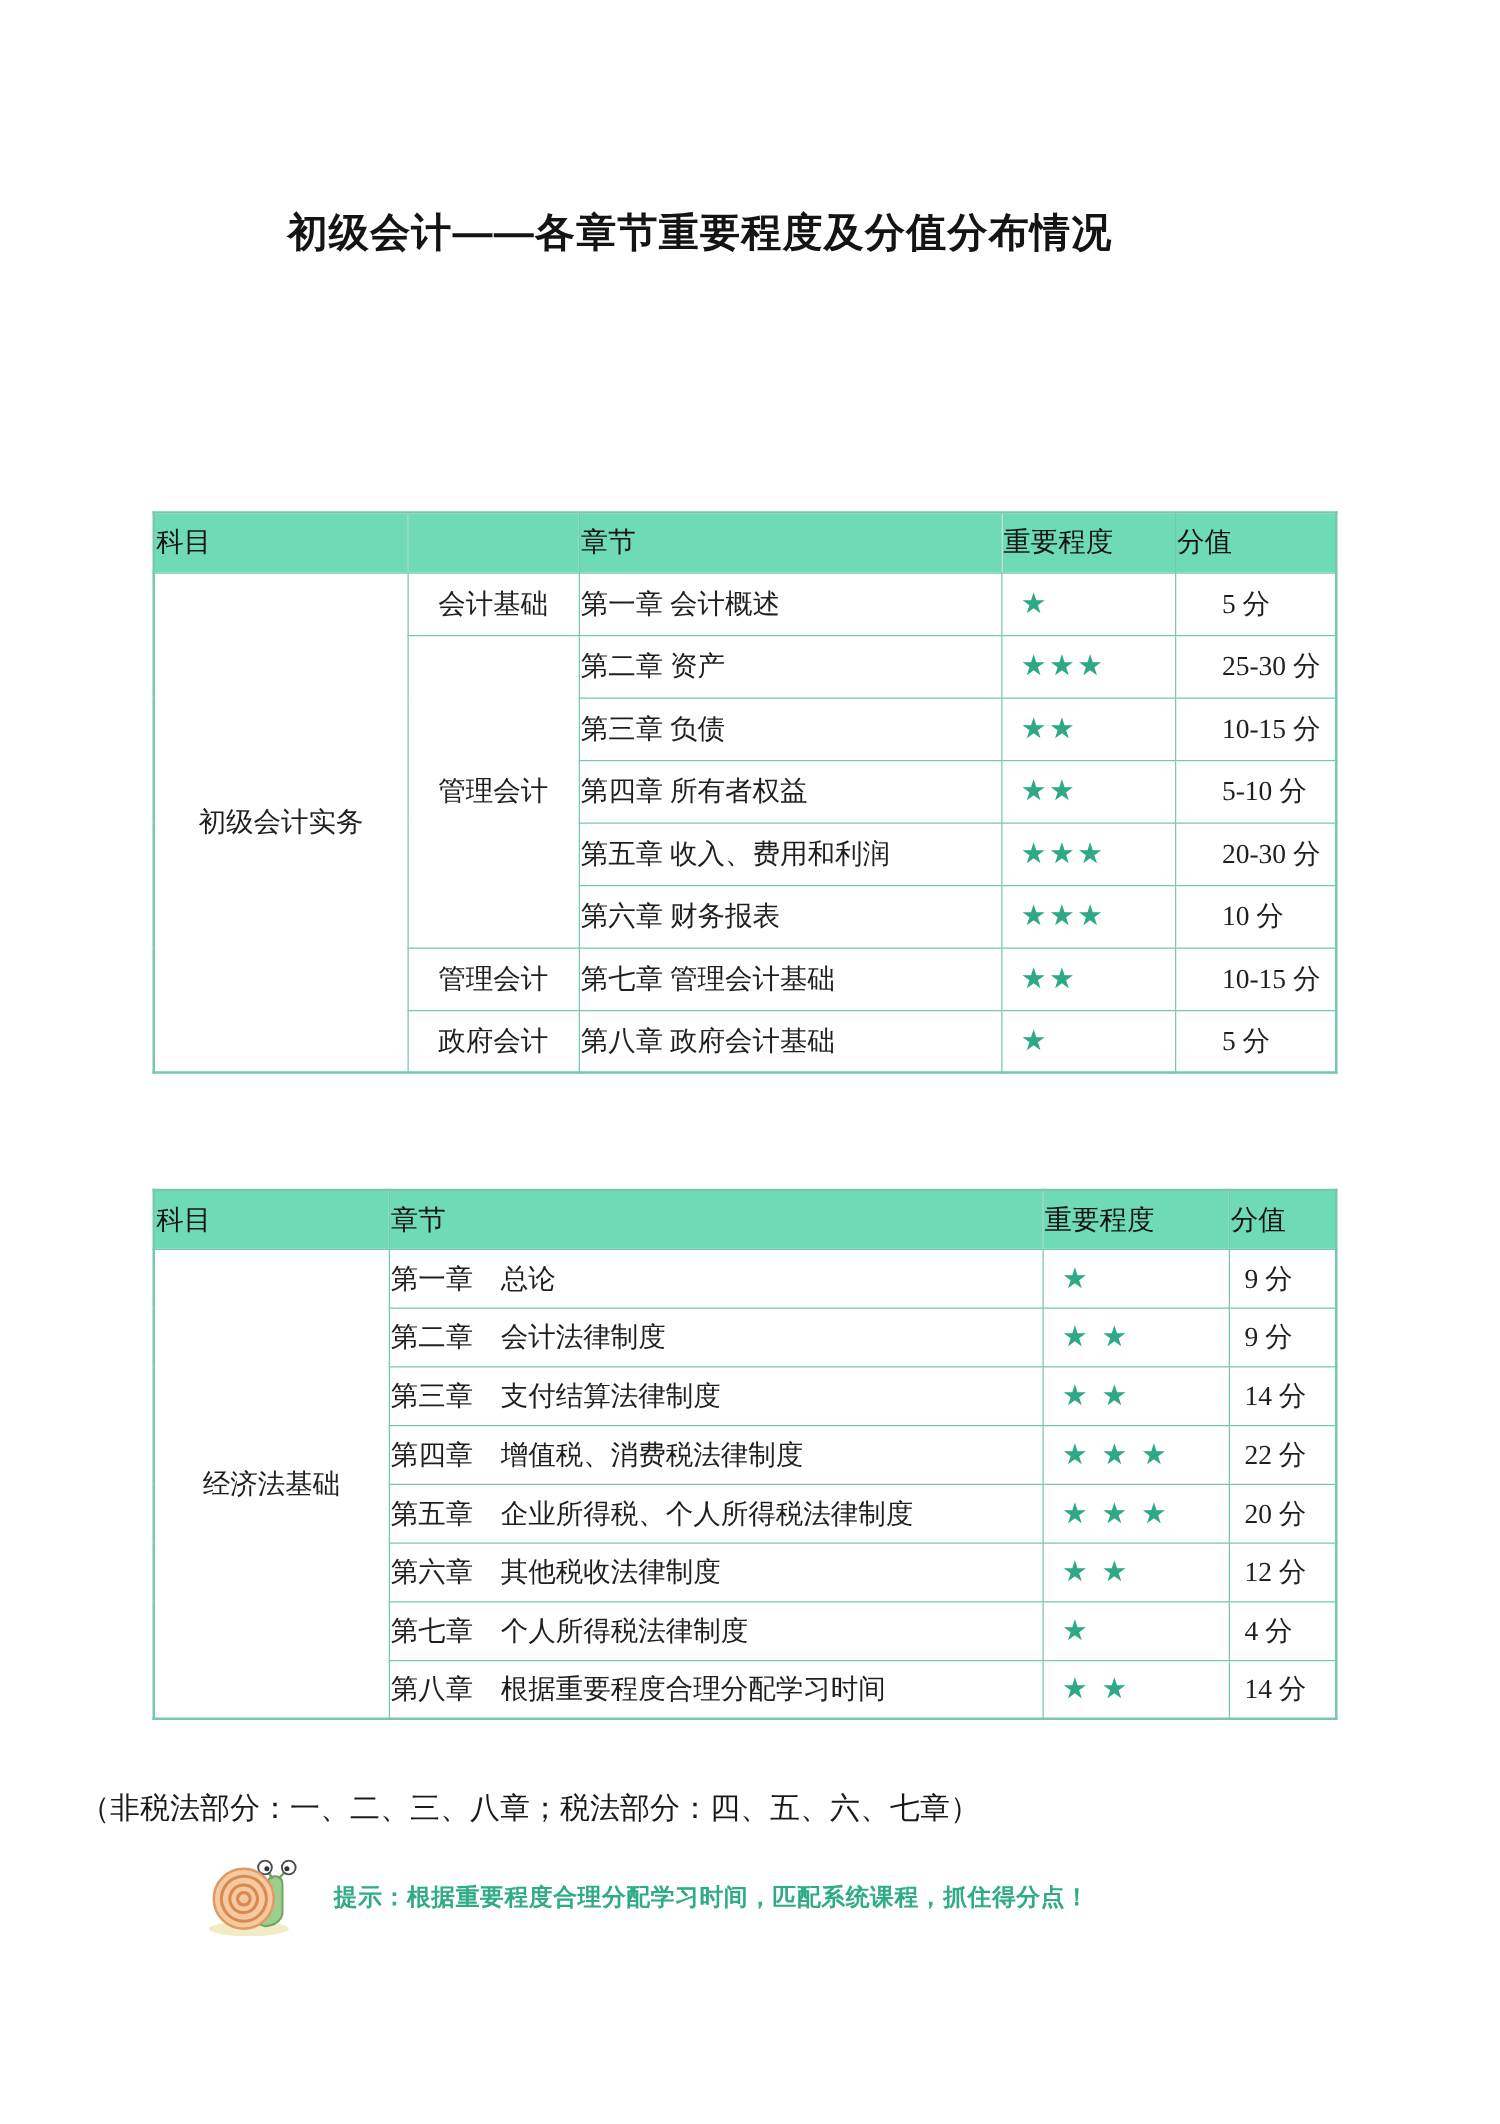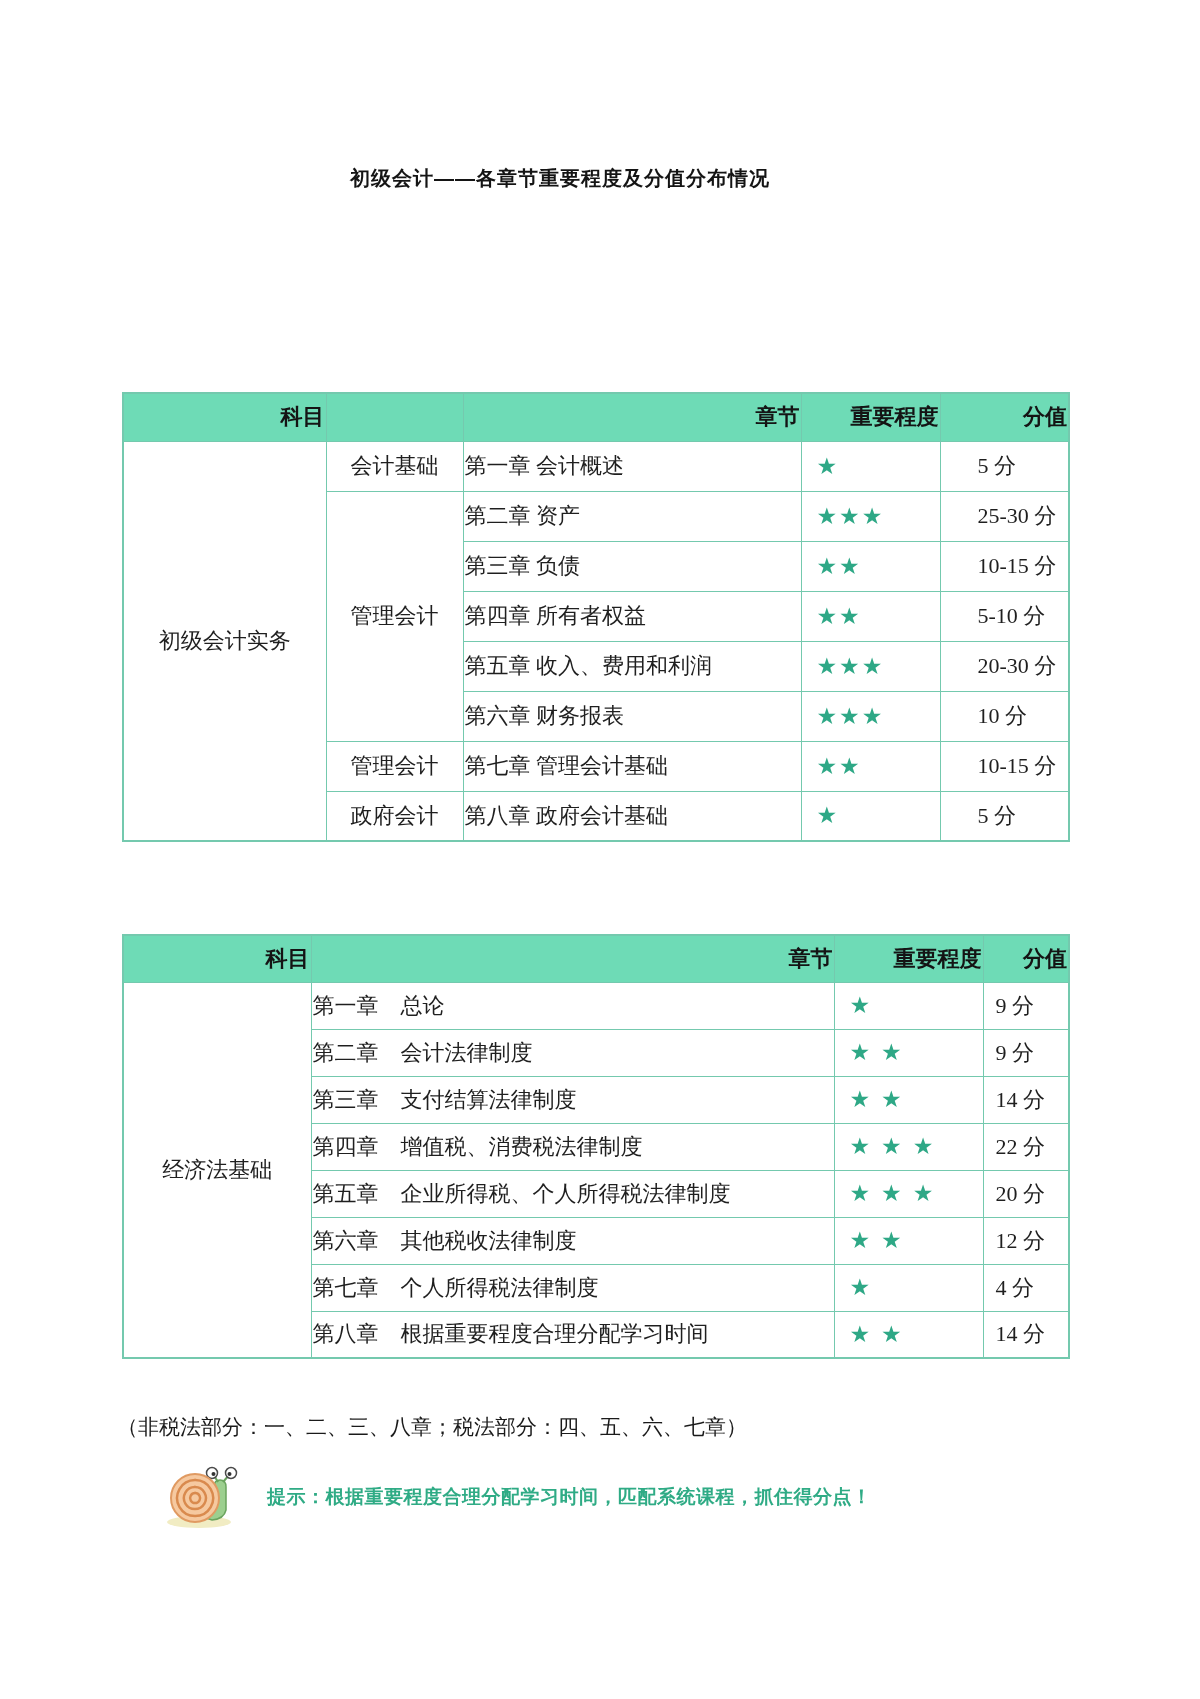--- a/index.html
+++ b/index.html
@@ -11,52 +11,52 @@
   }
   html,body{margin:0;padding:0;}
   body{
     width:1200px;min-height:1699px;background:#ffffff;
     font-family:"Liberation Serif", serif;color:var(--text);
     overflow-x:hidden;
   }
   .title{
     margin:165px 0 0 87px;width:946px;
     text-align:center;font-family:"Liberation Sans", sans-serif;
-    font-weight:bold;font-size:20px;color:#141414;letter-spacing:1px;
+    font-weight:bold;font-size:32px;color:#141414;letter-spacing:1px;
   }
   table{
     border-collapse:collapse;table-layout:fixed;
     margin-left:122px;width:946px;
     border:2px solid var(--border);
   }
   #table1{margin-top:200px;}
   #table2{margin-top:92px;}
   th,td{border:1px solid var(--border);overflow:hidden;}
   thead th{
     background:var(--header-bg);
-    font-weight:bold;font-size:22px;color:#141414;
-    text-align:right;
+    font-weight:normal;font-size:22px;color:#141414;
+    text-align:left;
   }
   #table1 thead tr{height:48px;}
   #table1 tbody tr{height:50px;}
   #table2 thead tr{height:47px;}
   #table2 tbody tr{height:47px;}
   td{font-size:22px;}
   .subject-cell,.group-cell{font-weight:normal;text-align:center;}
   .chapter-cell{text-align:left;}
   .importance-cell{padding-left:15px;text-align:left;}
   .stars{
     color:var(--star);font-size:23px;letter-spacing:2px;
     font-family:"DejaVu Sans", sans-serif;
   }
   .stars.spaced{letter-spacing:11px;}
   .t1 .score-cell{text-align:left;padding-left:37px;}
   .t2 .score-cell{text-align:left;padding-left:12px;}
   .footnote{
-    margin:54px 0 0 117px;font-size:21px;color:#1a1a1a;
+    margin:54px 0 0 64px;font-size:24px;color:#1a1a1a;
   }
   .tip{
     margin:25px 0 0 165px;display:flex;align-items:center;
   }
   .snail{width:78px;height:62px;flex:0 0 auto;}
   .tip-text{
     margin-left:24px;color:var(--tip);
     font-family:"Liberation Sans", sans-serif;
     font-weight:bold;font-size:19px;letter-spacing:0.5px;
   }

